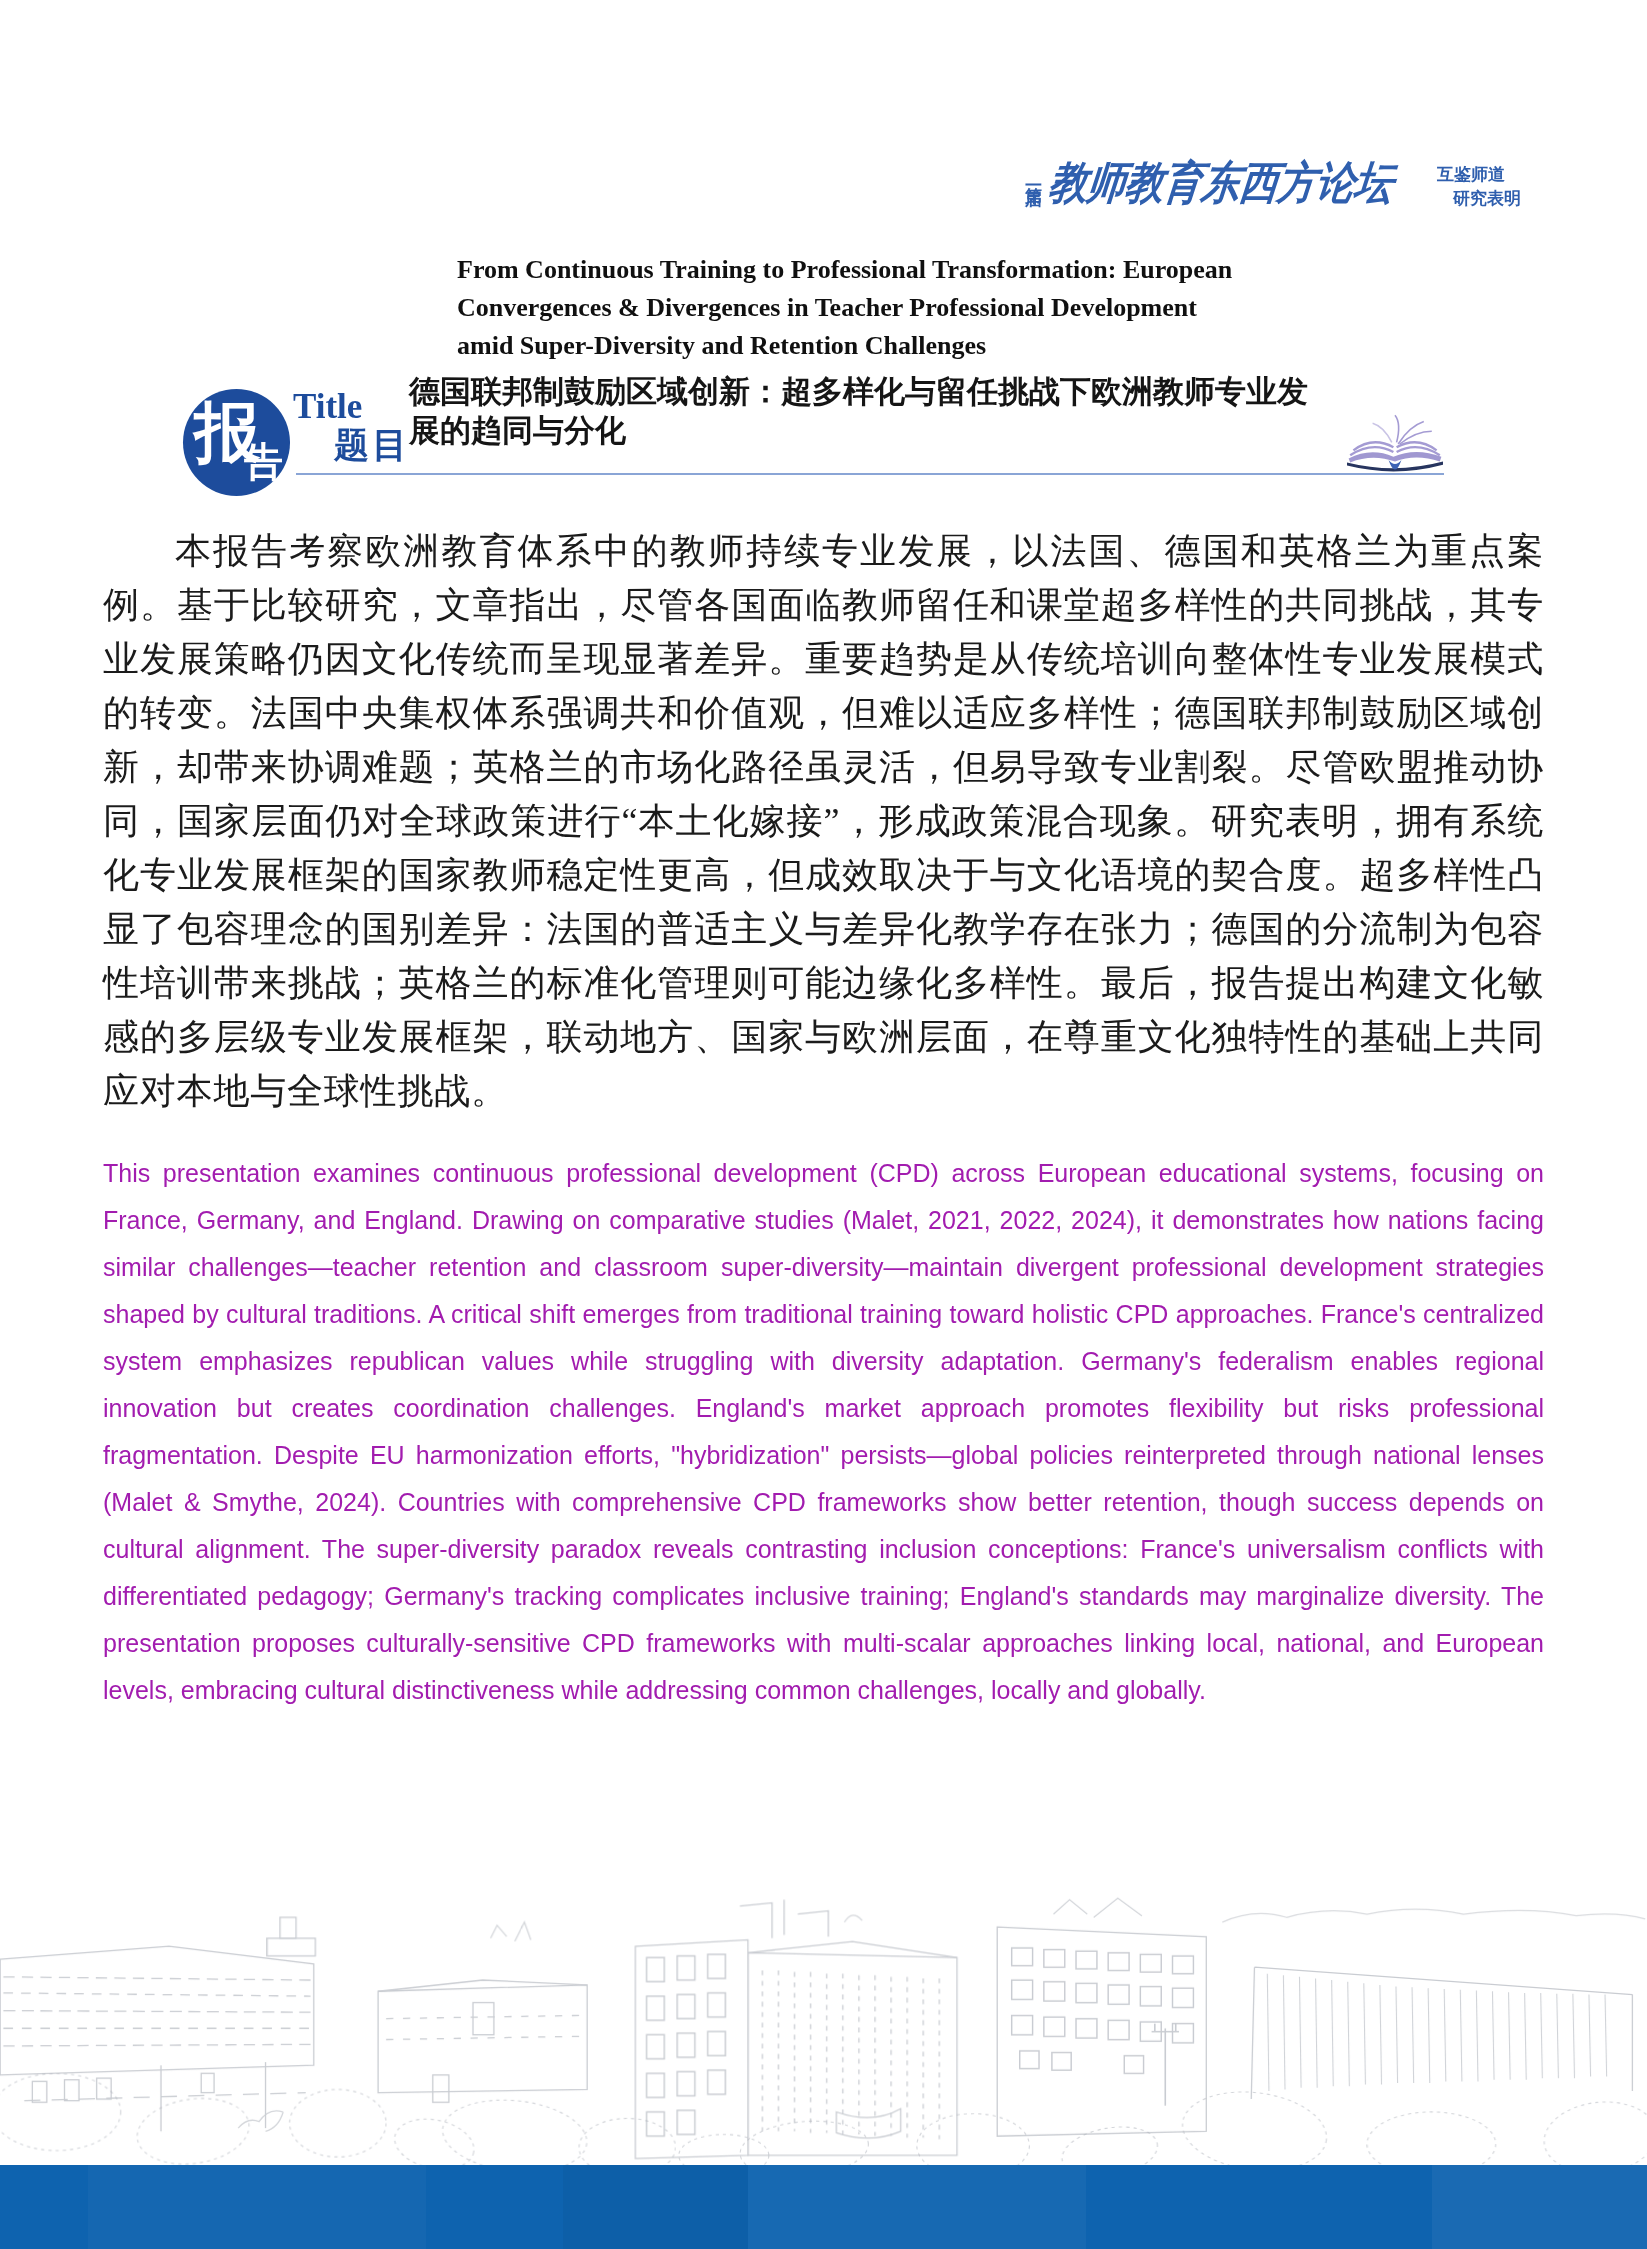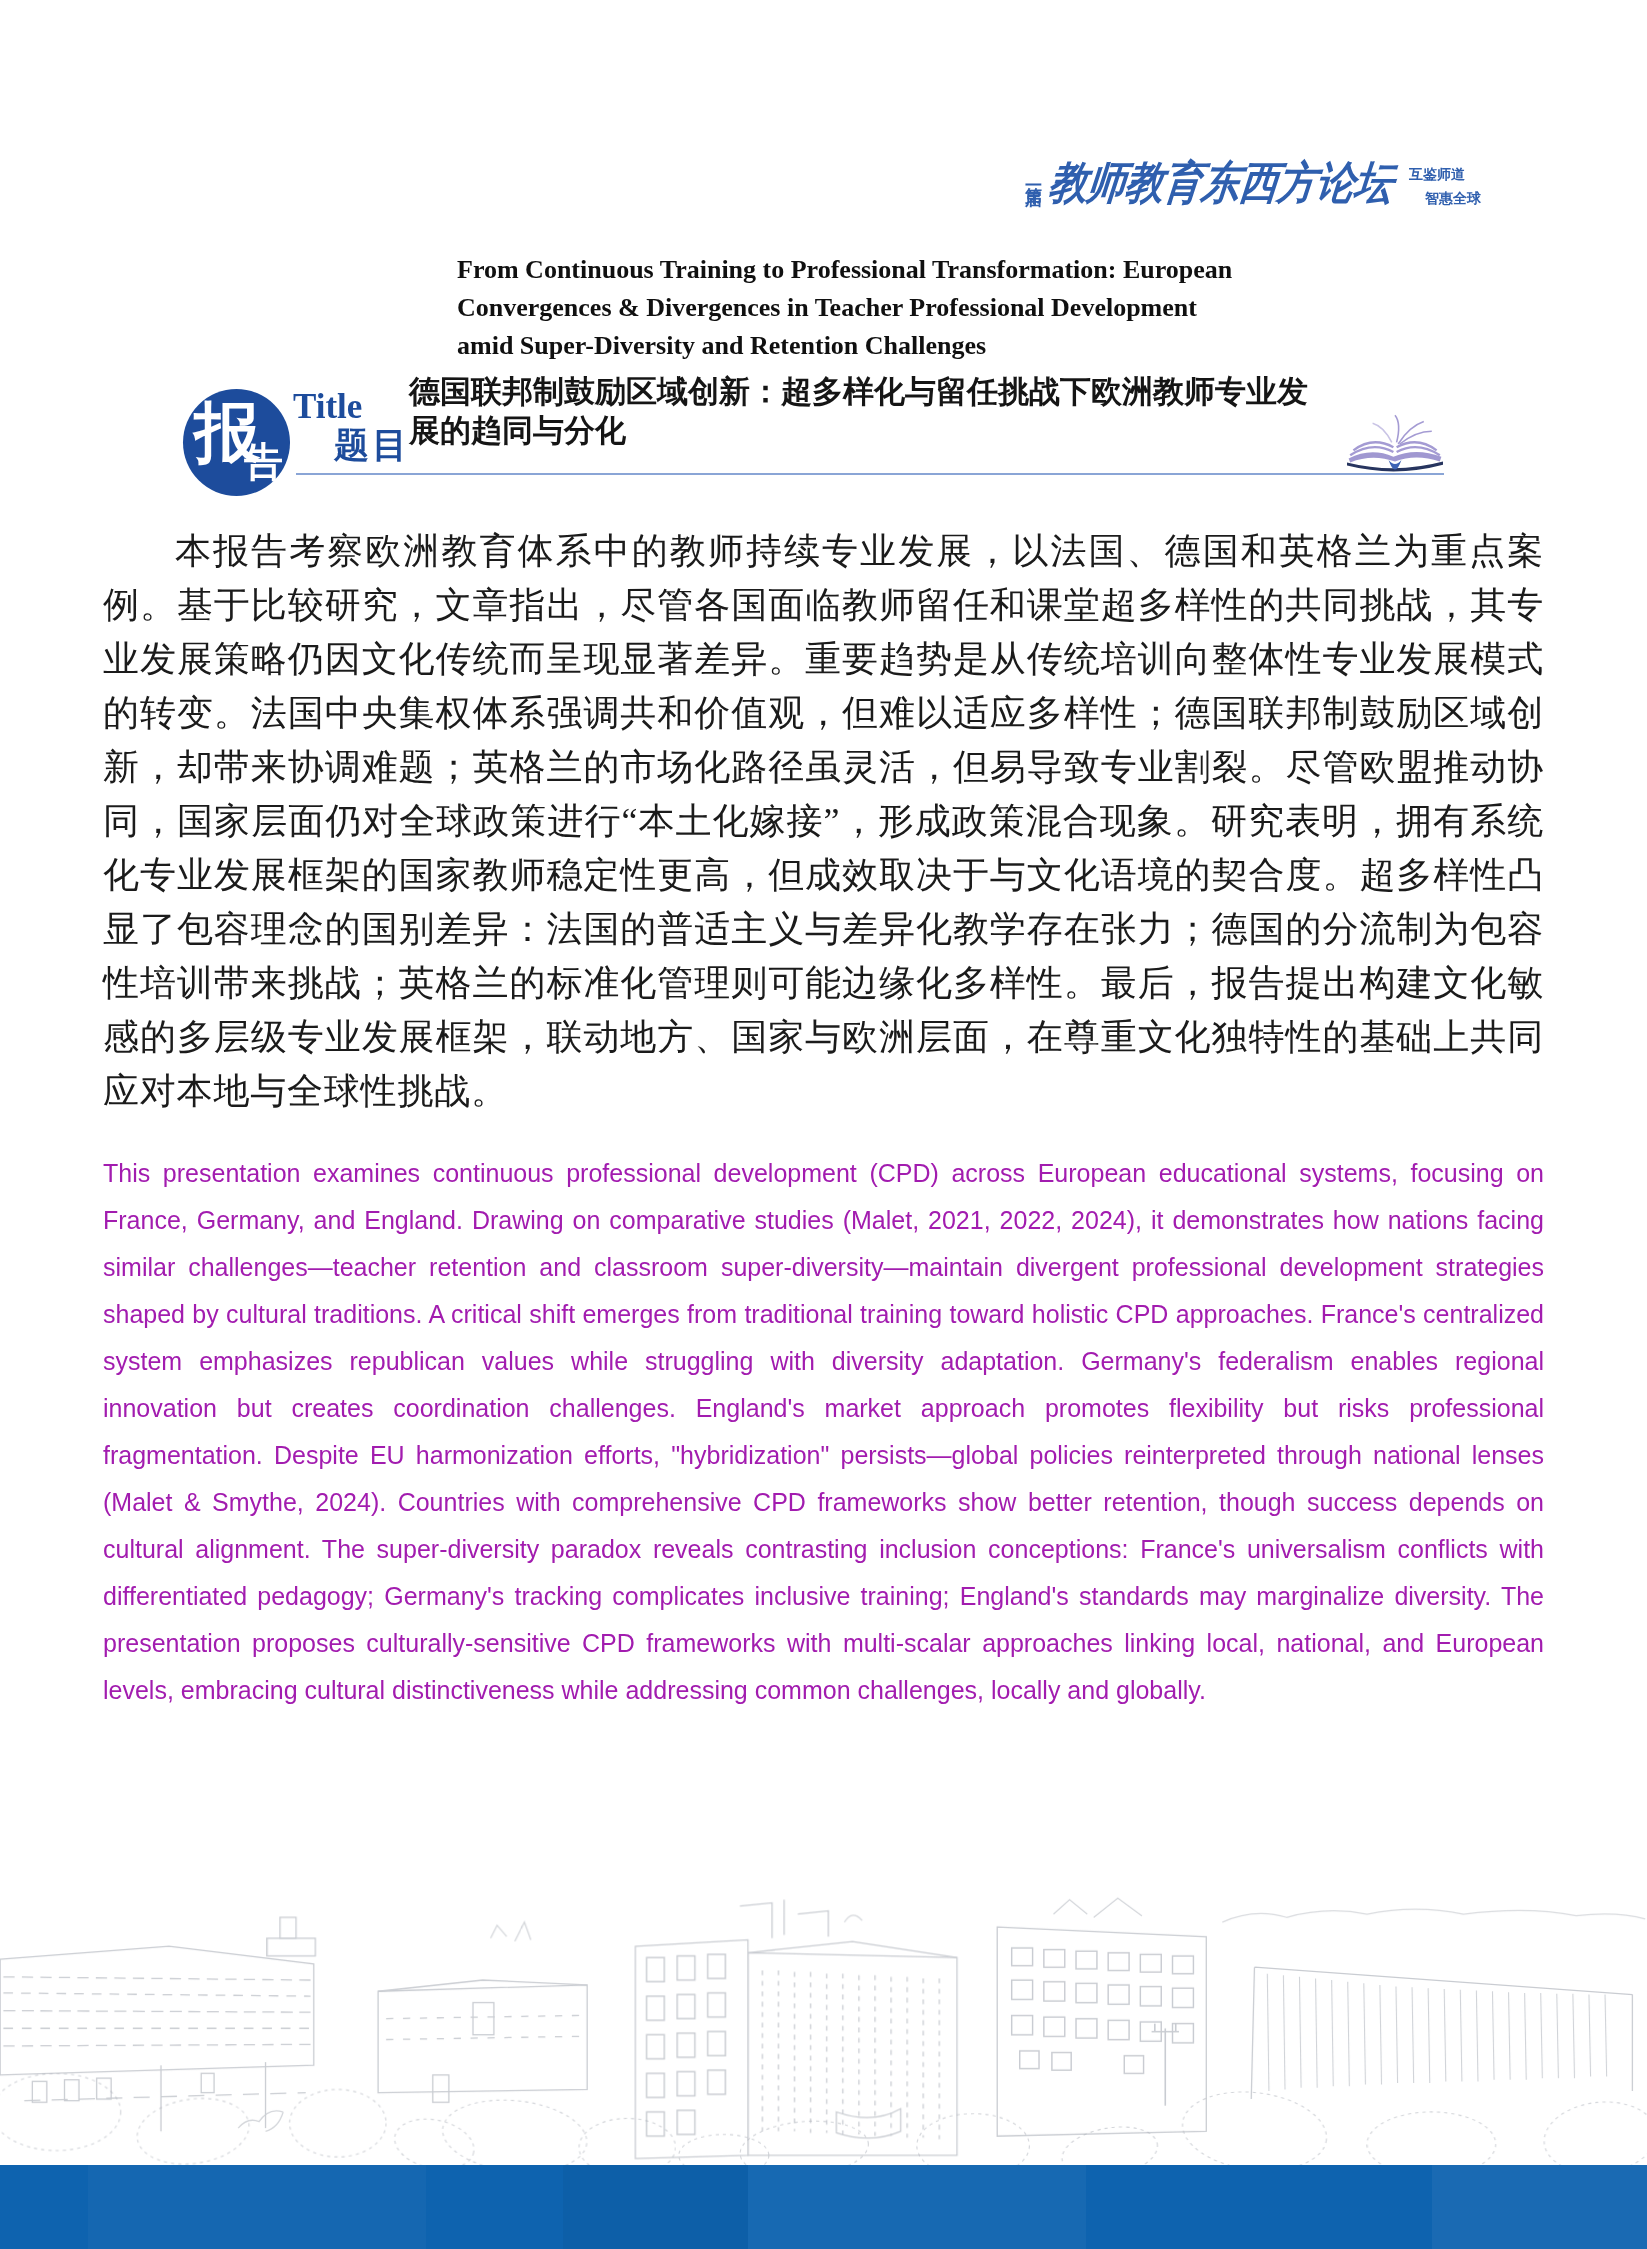--- a/index.html
+++ b/index.html
@@ -7,22 +7,22 @@
         font-family:"Liberation Serif","DejaVu Serif",serif;}
 
   
   .logo{position:absolute;left:1023px;top:147px;width:483px;height:80px;color:#2f5fae;}
   .logo-edition{position:absolute;left:0;top:26px;writing-mode:vertical-rl;
         font-family:"DejaVu Sans",sans-serif;font-weight:bold;font-size:17px;letter-spacing:2.4px;}
   .logo-callig{position:absolute;left:29px;top:4.8px;width:346px;
         font-family:"DejaVu Sans",sans-serif;font-weight:bold;font-style:italic;
         font-size:39px;letter-spacing:-0.8px;transform:skewX(-6deg) scaleY(1.15);transform-origin:left top;
         white-space:nowrap;}
-  .logo-slogan{position:absolute;left:386px;top:16px;font-family:Liberation Serif, serif;
-        font-weight:bold;font-size:14px;line-height:24px;white-space:nowrap;}
+  .logo-slogan{position:absolute;left:414px;top:16px;font-family:Liberation Serif, serif;
+        font-weight:bold;font-size:17px;line-height:24px;white-space:nowrap;}
   .logo-slogan .l2{padding-left:16px;}
 
   
   .badge-circle{position:absolute;left:183px;top:389px;width:107px;height:107px;border-radius:50%;
         background:#1d4c9c;}
   .badge-main{position:absolute;left:11.3px;top:11.3px;color:#fff;font-family:"DejaVu Sans",sans-serif;
         font-weight:bold;font-size:66px;line-height:66px;}
   .badge-sub{position:absolute;left:61px;top:53px;color:#fff;font-family:"DejaVu Sans",sans-serif;
         font-weight:bold;font-size:39px;line-height:39px;}
   .badge-label-en{position:absolute;left:293px;top:388px;color:#1d4c9c;
@@ -54,21 +54,21 @@
 </head>
 <body>
 
 <div class="page">
 
   <div class="logo">
     <div class="logo-edition">第一届</div>
     <div class="logo-callig">教师教育东西方论坛</div>
     <div class="logo-slogan">
       <div class="l1">互鉴师道</div>
-      <div class="l2">智惠全球</div>
+      <div class="l2">研究表明</div>
     </div>
   </div>
 
   <div class="badge-circle">
     <span class="badge-main">报</span>
     <span class="badge-sub">告</span>
   </div>
   <div class="badge-label-en">Title</div>
   <div class="badge-label-zh">题目</div>
   <div class="title-underline"></div>

